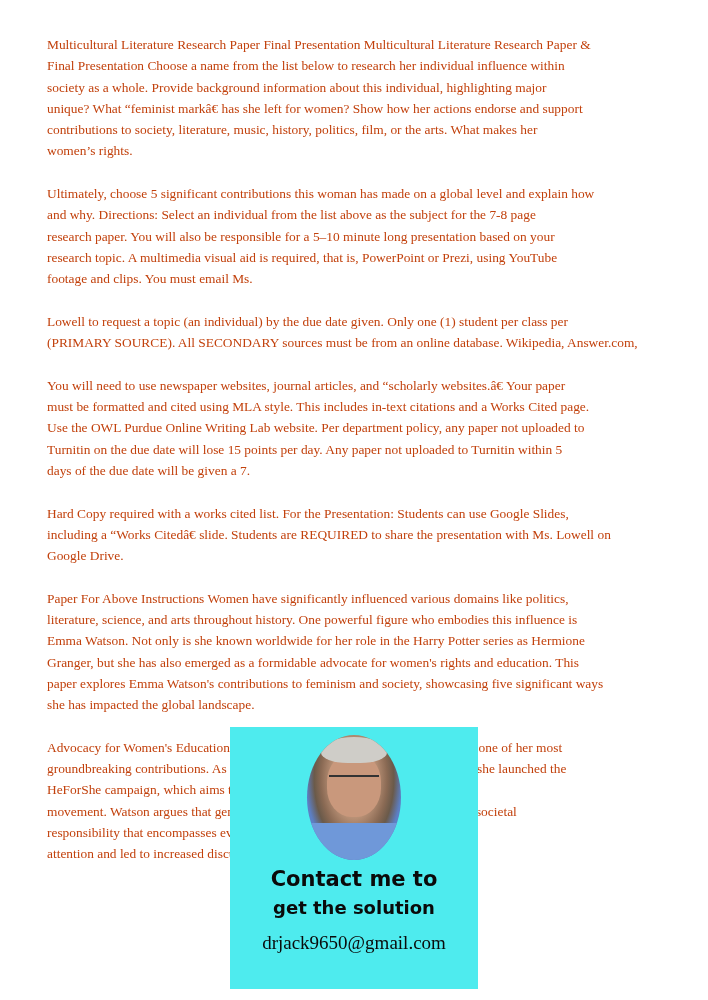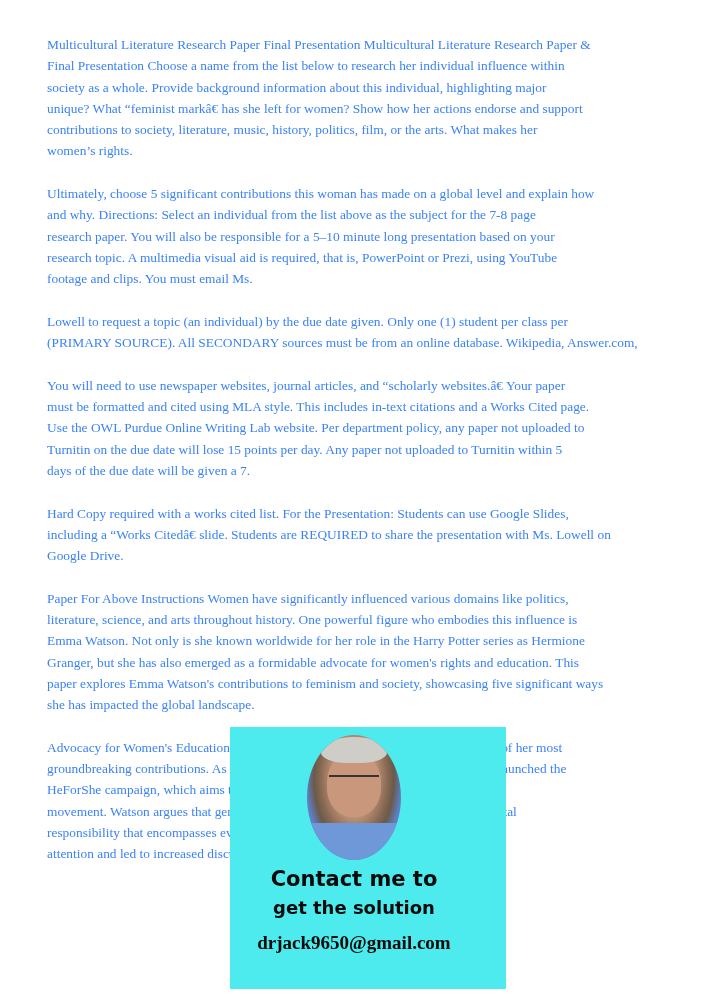--- a/index.html
+++ b/index.html
@@ -1,47 +1,46 @@
 <!DOCTYPE html>
 <html><head>
 <meta charset="utf-8">
 <style>
   html, body { margin: 0; padding: 0; background: #ffffff; }
   body { width: 708px; height: 1000px; position: relative; overflow: hidden; }
   .page {
     position: absolute; left: 47px; top: 34px; width: 650px;
     font-family: "Liberation Serif", "DejaVu Serif", serif;
-    font-size: 13.4px; line-height: 21.3px; color: #3b82f6;
+    font-size: 13.4px; line-height: 21.3px; color: #c2410c;
   }
   .para { margin: 0 0 21.3px 0; }
   .line { display: block; white-space: nowrap; }
   .overlay {
     position: absolute; left: 230px; top: 727px; width: 248px; height: 262px;
     background: #4eebee;
-    padding-left: 28px;
   }
   .portrait {
     position: absolute; left: 77px; top: 8px; width: 94px; height: 125px;
     border-radius: 50%;
     background: radial-gradient(ellipse at 50% 35%, #d7b59c 0%, #c49a7e 30%, #8a6a54 50%, #6a5a4a 60%, #5c7fc4 72%, #6b93d6 100%);
     overflow: hidden;
   }
   .portrait .hair { position: absolute; left: 14px; top: 2px; width: 66px; height: 26px; border-radius: 50% 50% 40% 40%; background: #cfcdc8; }
   .portrait .face { position: absolute; left: 20px; top: 18px; width: 54px; height: 64px; border-radius: 45%; background: #c9987c; }
   .portrait .glasses { position: absolute; left: 22px; top: 40px; width: 50px; height: 10px; border-top: 2px solid #333; }
   .portrait .shirt { position: absolute; left: 0; top: 88px; width: 94px; height: 40px; background: #6f98d9; }
   .cta {
     position: absolute; left: 0; width: 248px; text-align: center;
     font-family: "DejaVu Sans", sans-serif; font-weight: bold; color: #0a0a0a;
   }
   .cta1 { top: 140px; font-size: 21px; }
   .cta2 { top: 170px; font-size: 18px; }
   .email {
     position: absolute; left: 0; top: 205px; width: 248px; text-align: center;
-    font-family: "Liberation Serif", "DejaVu Serif", serif; font-weight: bold;
+    font-family: "Liberation Serif", "DejaVu Serif", serif; font-weight: normal;
     font-size: 19px; color: #0a0a0a;
   }
 </style>
 </head>
 <body>
 
 <div class="page">
   <p class="para">
     <span class="line">Multicultural Literature Research Paper Final Presentation Multicultural Literature Research Paper &amp;</span>
     <span class="line">Final Presentation Choose a name from the list below to research her individual influence within</span>

